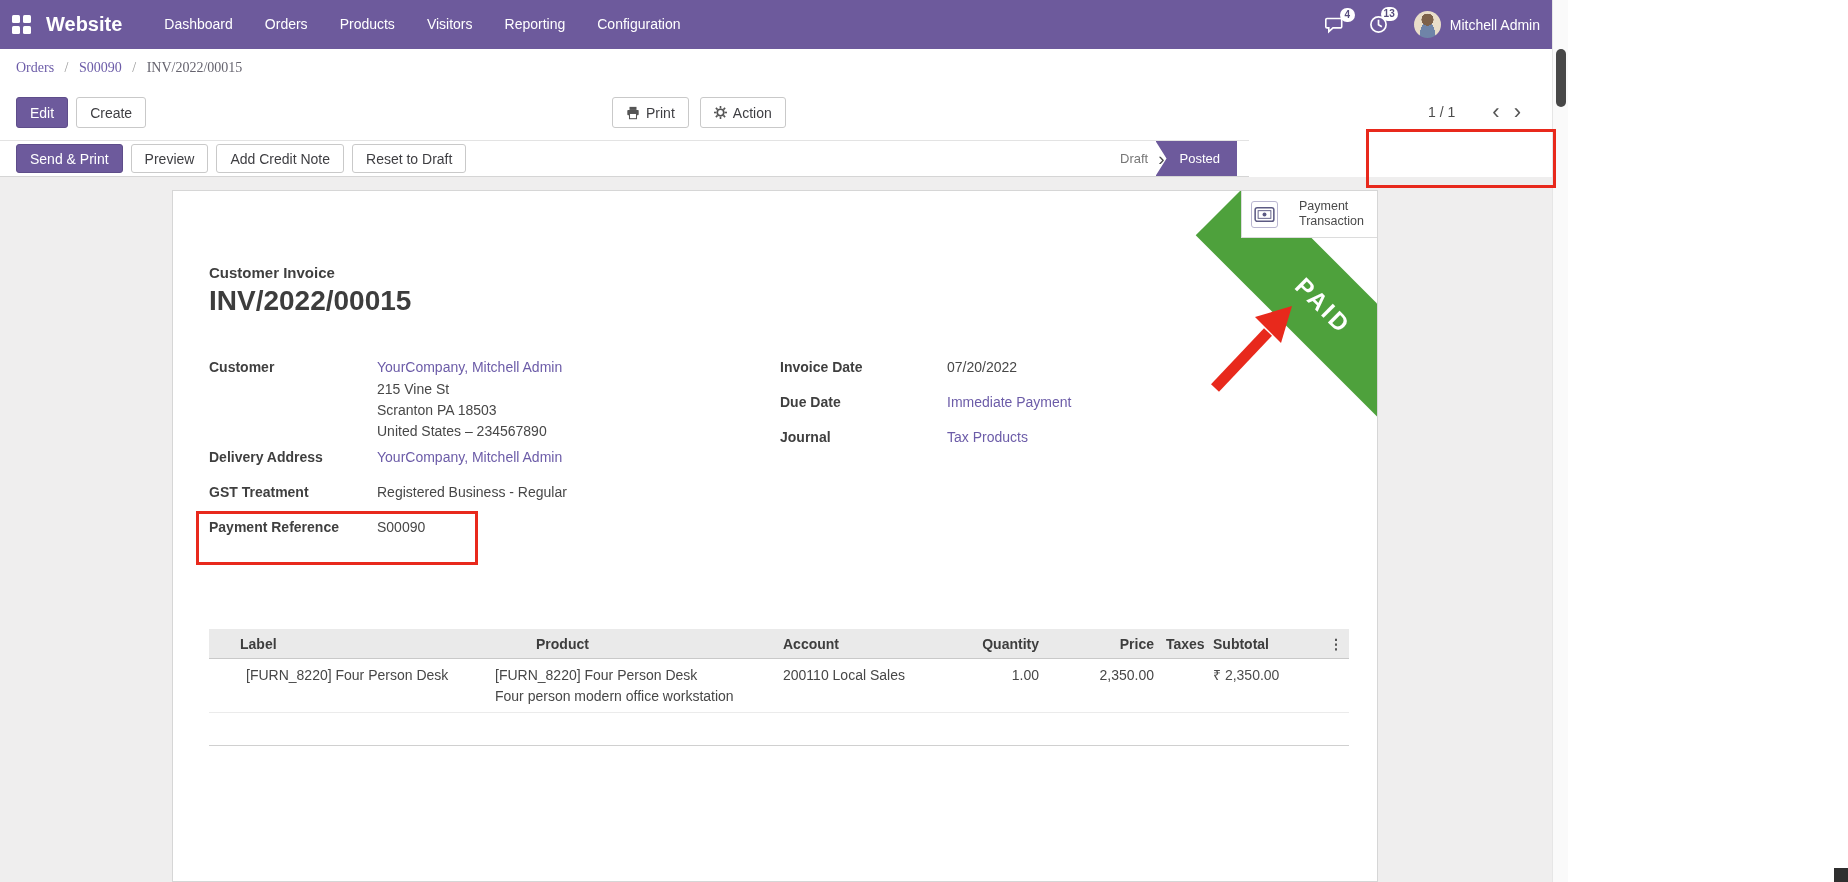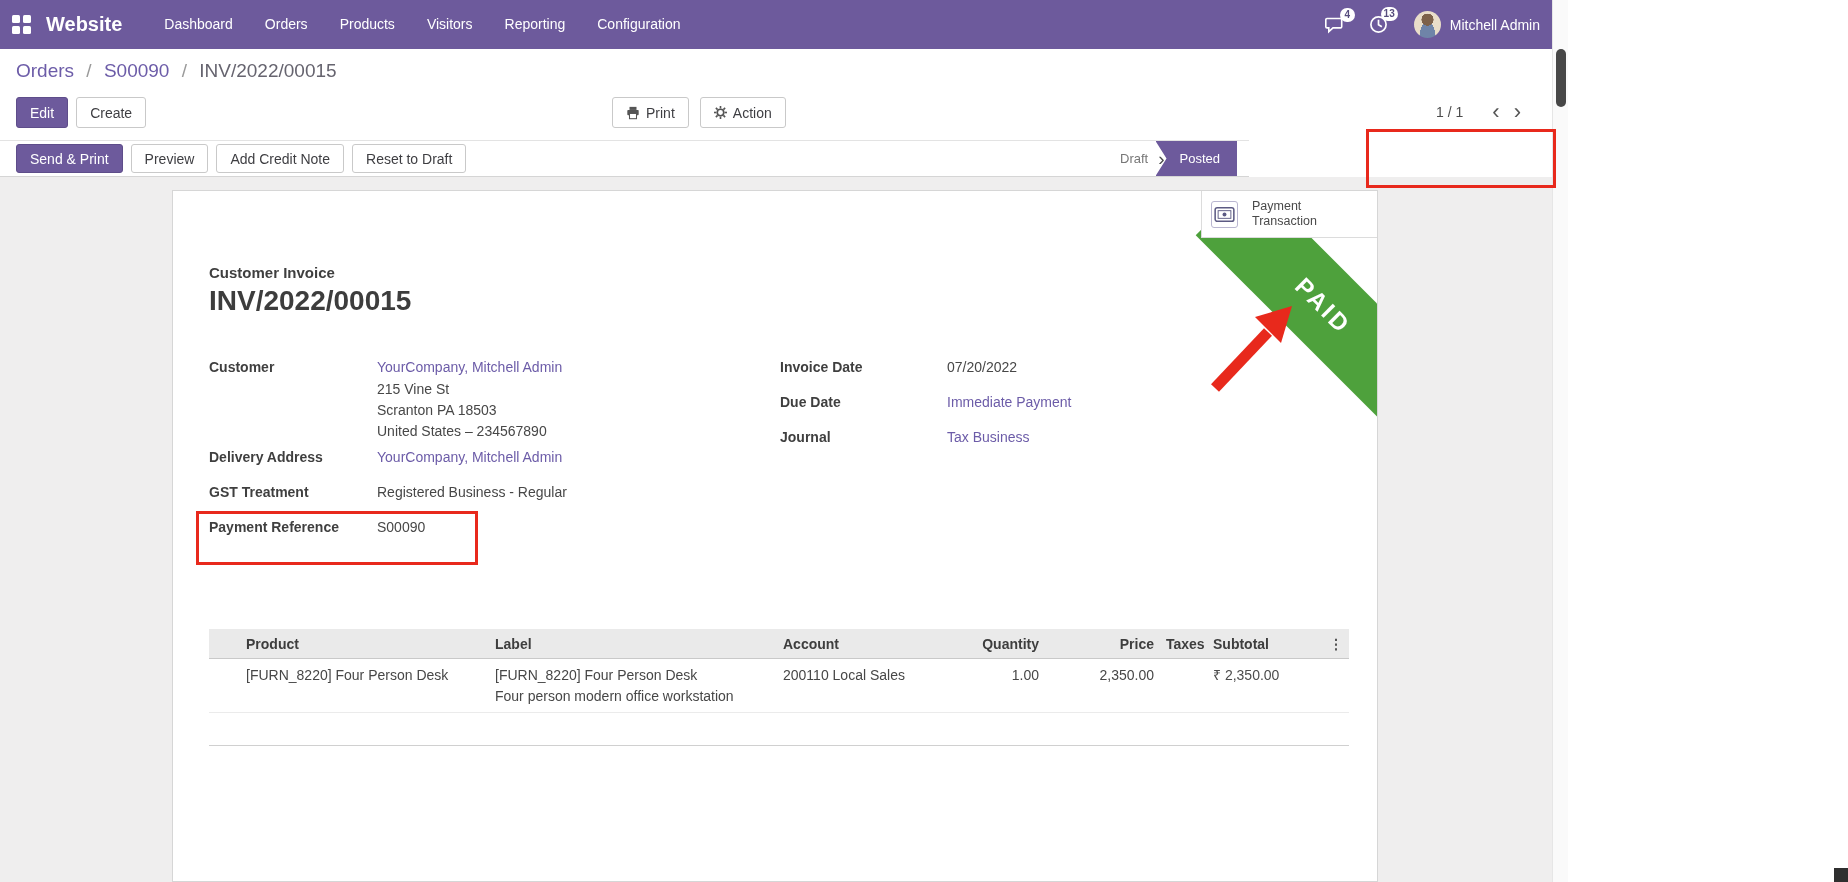--- a/index.html
+++ b/index.html
@@ -35,58 +35,58 @@
     font-size:10px;font-weight:bold;border-radius:8px;min-width:15px;height:14px;
     line-height:14px;text-align:center;padding:0 3px;}
   .avatar{width:27px;height:27px;border-radius:50%;margin-left:26px;cursor:pointer;
     background:
       radial-gradient(circle at 50% 32%, #7d614a 0 26%, rgba(0,0,0,0) 27%),
       radial-gradient(ellipse at 50% 100%, #6f84a8 0 42%, rgba(0,0,0,0) 43%),
       #e9ddc9;}
   .user-name{margin-left:9px;font-size:14px;cursor:pointer;}
 
   
-  .breadcrumb{position:absolute;left:16px;top:60px;font-size:19px;color:#8a8a8a;}
+  .breadcrumb{position:absolute;left:16px;top:60px;font-size:14px;color:#8a8a8a;font-family:Liberation Serif, serif;}
   .bc-link{color:var(--link);cursor:pointer;}
   .bc-sep{color:#9a9a9a;margin:0 7px;}
   .bc-current{color:#66646f;}
 
   
   .controlbar{position:absolute;left:0;top:90px;width:1552px;height:50px;background:#fff;}
   .btn{display:inline-flex;align-items:center;justify-content:center;height:31px;
     padding:0 13px;font-size:14px;border-radius:3px;border:1px solid #c9c9c9;
     background:#fff;color:#3e3e42;cursor:pointer;font-family:inherit;white-space:nowrap;}
   .btn-primary{background:var(--primary);border-color:var(--primary-dark);color:#fff;}
   .btn .ico{margin-right:6px;display:inline-flex;}
   .cb-left{position:absolute;left:16px;top:7px;display:flex;gap:8px;}
   .cb-center{position:absolute;left:612px;top:7px;display:flex;gap:11px;border-radius:9px;}
   .pager{position:absolute;right:24px;top:8px;display:flex;align-items:center;color:#4c4c4c;}
-  .pager-val{font-size:14px;margin-right:22px;}
+  .pager-val{font-size:14px;margin-right:30px;}
   .pager-arrow{font-size:22px;line-height:28px;color:#555;cursor:pointer;padding:0 7px;}
 
   
   .statusbar{position:absolute;left:0;top:140px;width:1249px;height:37px;background:#fff;
     border-top:1px solid #e3e3e3;border-bottom:1px solid #d5d5d5;}
   .sb-buttons{position:absolute;left:16px;top:3px;display:flex;gap:8px;}
   .sb-buttons .btn{height:29px;}
   .sb-status{position:absolute;right:12px;top:0;height:35px;display:flex;align-items:center;}
   .status-draft{color:#777;font-size:13px;margin-right:10px;cursor:pointer;}
   .status-chev{color:#4a4a4a;font-size:19px;margin-right:-9px;position:relative;z-index:2;line-height:35px;}
   .status-posted{height:35px;background:var(--primary);color:#fff;font-size:13px;
     display:flex;align-items:center;padding:0 17px 0 24px;cursor:pointer;
     clip-path:polygon(0 0,100% 0,100% 100%,0 100%,11px 50%);}
 
   
   .content{position:absolute;left:0;top:177px;width:1552px;height:705px;background:#efeeee;}
   .sheet{position:absolute;left:172px;top:13px;width:1206px;height:692px;background:#fff;
     border:1px solid #d6d6d6;overflow:hidden;}
 
-  .stat-button{position:absolute;top:0;right:0;width:176px;height:47px;background:#fff;
+  .stat-button{position:absolute;top:0;right:0;width:136px;height:47px;background:#fff;
     border-left:1px solid #dcdcdc;border-bottom:1px solid #dcdcdc;z-index:5;
-    display:flex;align-items:center;gap:14px;padding:0 9px;cursor:pointer;}
+    display:flex;align-items:center;gap:21px;padding:0 9px;cursor:pointer;}
   .stat-icon{width:27px;height:27px;border:1px solid #b9b6d0;border-radius:3px;
     display:flex;align-items:center;justify-content:center;background:#fff;flex:0 0 auto;}
   .stat-label{font-size:12.5px;line-height:15px;color:#4a4a4a;}
 
   .ribbon{position:absolute;left:1010px;top:75px;width:280px;height:80px;background:var(--green);
     transform:rotate(45deg);display:flex;align-items:center;justify-content:center;z-index:4;}
   .ribbon span{color:#fff;font-size:24px;font-weight:bold;letter-spacing:3px;}
 
   .doc-type{position:absolute;left:36px;top:73px;font-size:15px;font-weight:bold;color:var(--label);}
   .doc-number{position:absolute;left:36px;top:94px;font-size:28px;font-weight:bold;color:#3d3d3d;margin:0;}
@@ -276,28 +276,28 @@
       <span class="f-label" style="left:36px;top:328px;">Payment Reference</span>
       <span class="f-value" style="left:204px;top:328px;">S00090</span>
 
       <span class="f-label" style="left:607px;top:168px;">Invoice Date</span>
       <span class="f-value" style="left:774px;top:168px;">07/20/2022</span>
 
       <span class="f-label" style="left:607px;top:203px;">Due Date</span>
       <span class="f-value f-link" style="left:774px;top:203px;">Immediate Payment</span>
 
       <span class="f-label" style="left:607px;top:238px;">Journal</span>
-      <span class="f-value f-link" style="left:774px;top:238px;">Tax Business</span>
+      <span class="f-value f-link" style="left:774px;top:238px;">Tax Products</span>
 
 
       <div class="lines-table">
         <div class="t-row t-head">
           <div class="t-hcell c0"></div>
+          <div class="t-hcell c2">Label</div>
           <div class="t-hcell c1">Product</div>
-          <div class="t-hcell c2">Label</div>
           <div class="t-hcell c3">Account</div>
           <div class="t-hcell c4">Quantity</div>
           <div class="t-hcell c5">Price</div>
           <div class="t-hcell c6">Taxes</div>
           <div class="t-hcell c7">Subtotal</div>
           <span class="opt-toggle">⋮</span>
         </div>
         <div class="t-row t-body">
           <div class="t-cell c0"></div>
           <div class="t-cell c1">[FURN_8220] Four Person Desk</div>

